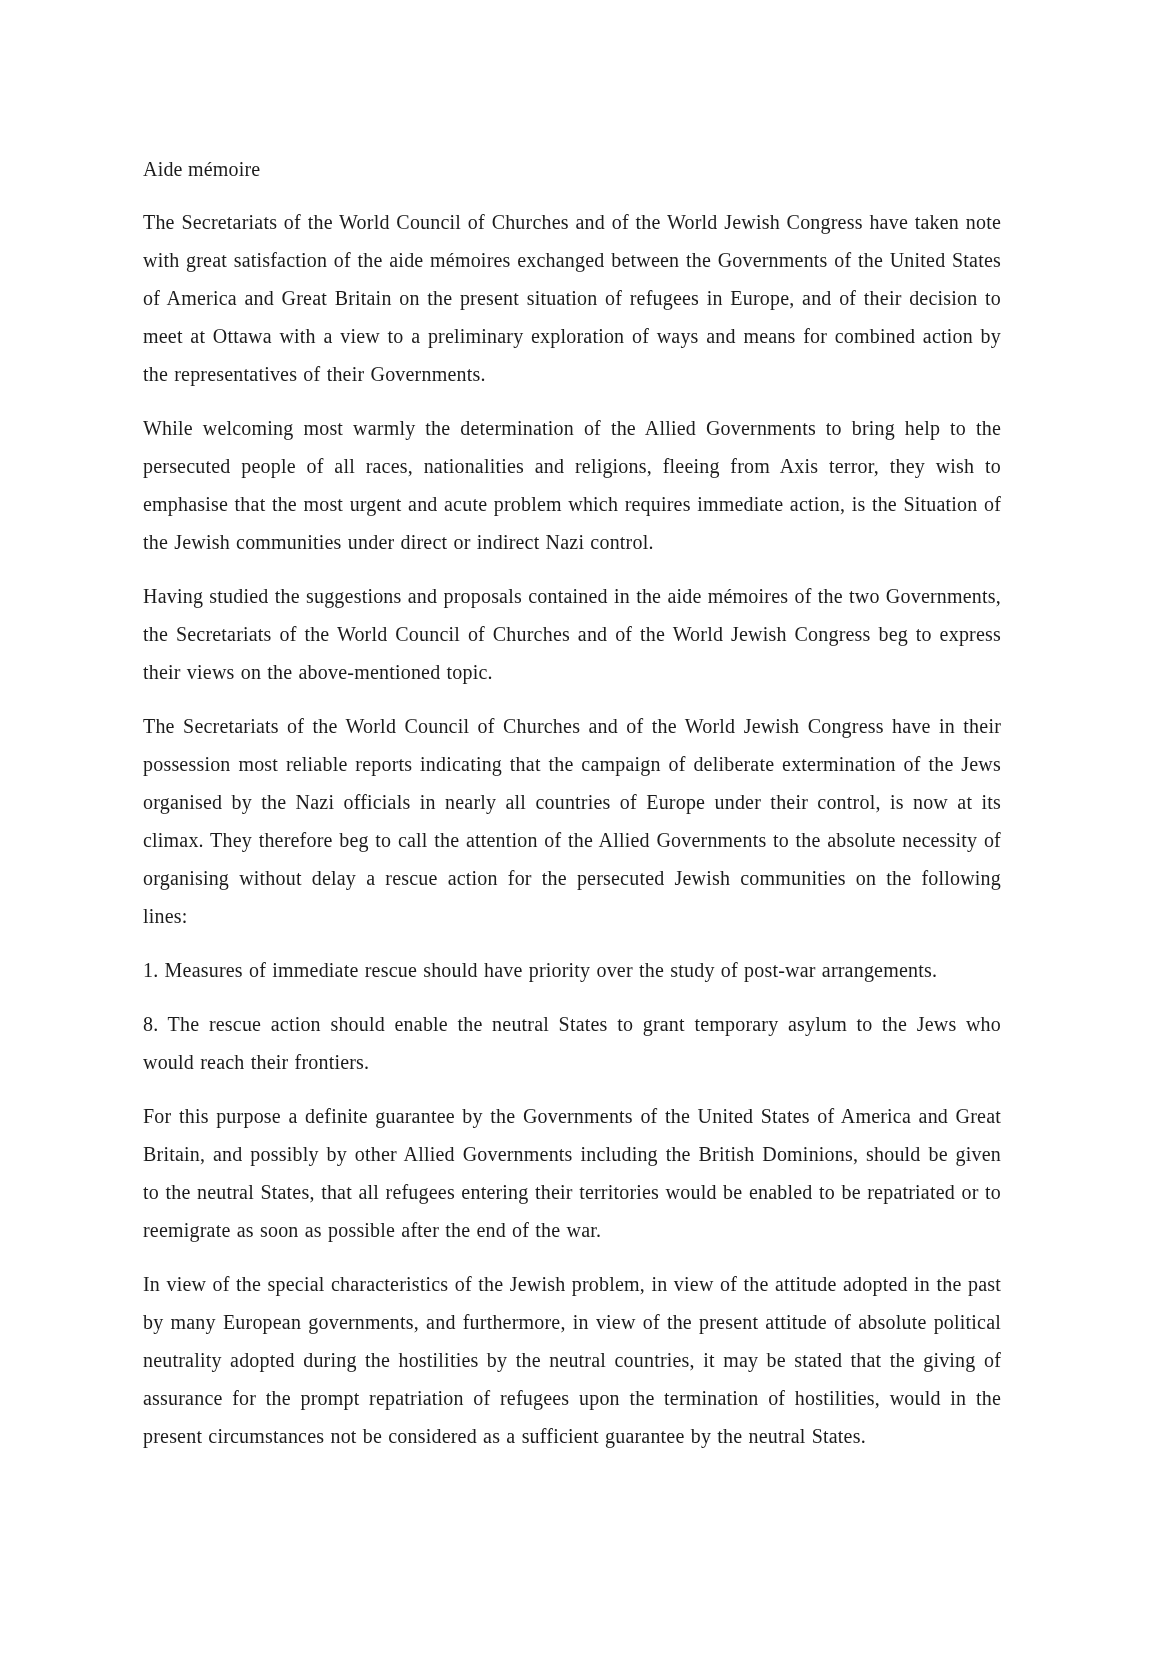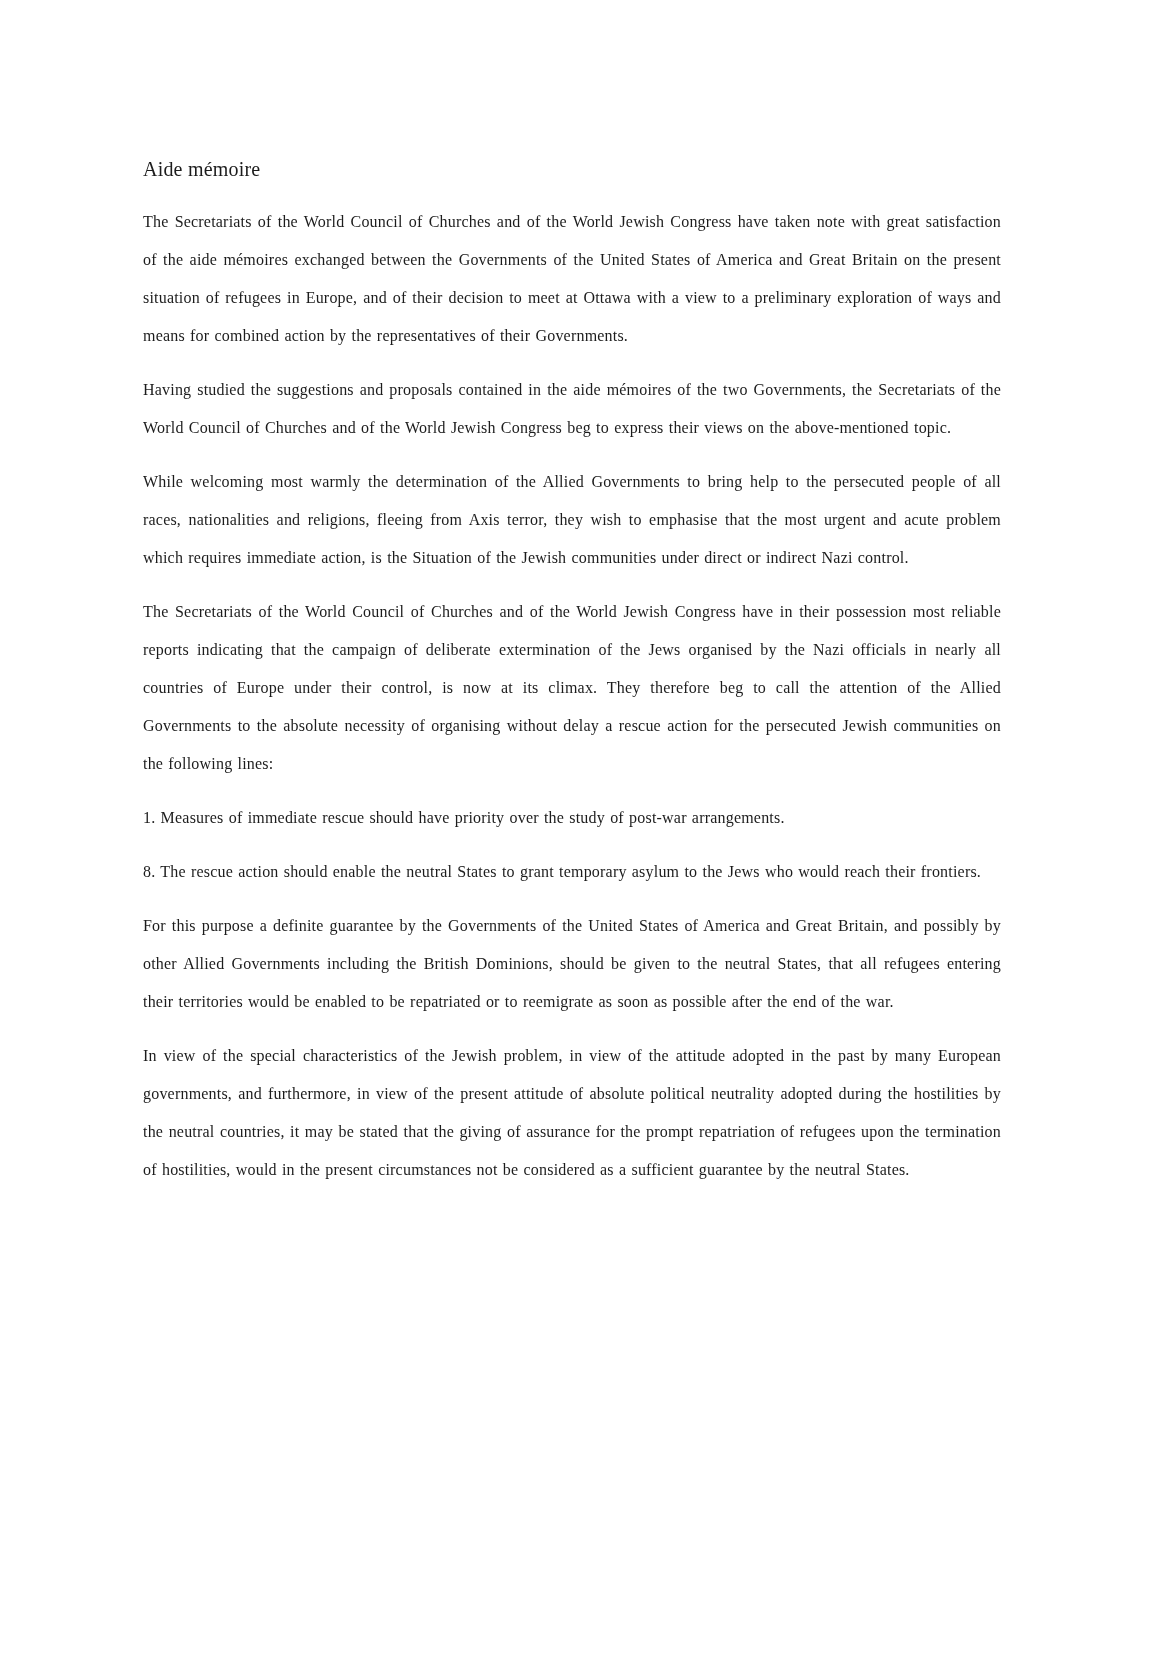--- a/index.html
+++ b/index.html
@@ -23,35 +23,35 @@
     font-family: Liberation Serif, serif;
   }
   .doc-title {
     font-size: 20px;
     font-weight: normal;
     line-height: 38px;
     margin: 0 0 15px 0;
     letter-spacing: 0.2px;
   }
   .doc-para {
-    font-size: 16px;
+    font-size: 20px;
     line-height: 38px;
     text-align: justify;
     text-align-last: left;
     margin: 0 0 16px 0;
     letter-spacing: 0.2px;
     word-spacing: 1px;
   }
 </style>
 </head>
 <body>
 
 <div class="page">
   <h1 class="doc-title">Aide mémoire</h1>
   <p class="doc-para">The Secretariats of the World Council of Churches and of the World Jewish Congress have taken note with great satisfaction of the aide mémoires exchanged between the Governments of the United States of America and Great Britain on the present situation of refugees in Europe, and of their decision to meet at Ottawa with a view to a preliminary exploration of ways and means for combined action by the representatives of their Governments.</p>
+  <p class="doc-para">While welcoming most warmly the determination of the Allied Governments to bring help to the persecuted people of all races, nationalities and religions, fleeing from Axis terror, they wish to emphasise that the most urgent and acute problem which requires immediate action, is the Situation of the Jewish communities under direct or indirect Nazi control.</p>
   <p class="doc-para">Having studied the suggestions and proposals contained in the aide mémoires of the two Governments, the Secretariats of the World Council of Churches and of the World Jewish Congress beg to express their views on the above-mentioned topic.</p>
-  <p class="doc-para">While welcoming most warmly the determination of the Allied Governments to bring help to the persecuted people of all races, nationalities and religions, fleeing from Axis terror, they wish to emphasise that the most urgent and acute problem which requires immediate action, is the Situation of the Jewish communities under direct or indirect Nazi control.</p>
   <p class="doc-para">The Secretariats of the World Council of Churches and of the World Jewish Congress have in their possession most reliable reports indicating that the campaign of deliberate extermination of the Jews organised by the Nazi officials in nearly all countries of Europe under their control, is now at its climax. They therefore beg to call the attention of the Allied Governments to the absolute necessity of organising without delay a rescue action for the persecuted Jewish communities on the following lines:</p>
   <p class="doc-para">1. Measures of immediate rescue should have priority over the study of post-war arrangements.</p>
   <p class="doc-para">8. The rescue action should enable the neutral States to grant temporary asylum to the Jews who would reach their frontiers.</p>
   <p class="doc-para">For this purpose a definite guarantee by the Governments of the United States of America and Great Britain, and possibly by other Allied Governments including the British Dominions, should be given to the neutral States, that all refugees entering their territories would be enabled to be repatriated or to reemigrate as soon as possible after the end of the war.</p>
   <p class="doc-para">In view of the special characteristics of the Jewish problem, in view of the attitude adopted in the past by many European governments, and furthermore, in view of the present attitude of absolute political neutrality adopted during the hostilities by the neutral countries, it may be stated that the giving of assurance for the prompt repatriation of refugees upon the termination of hostilities, would in the present circumstances not be considered as a sufficient guarantee by the neutral States.</p>
 </div>
 
 </body></html>

